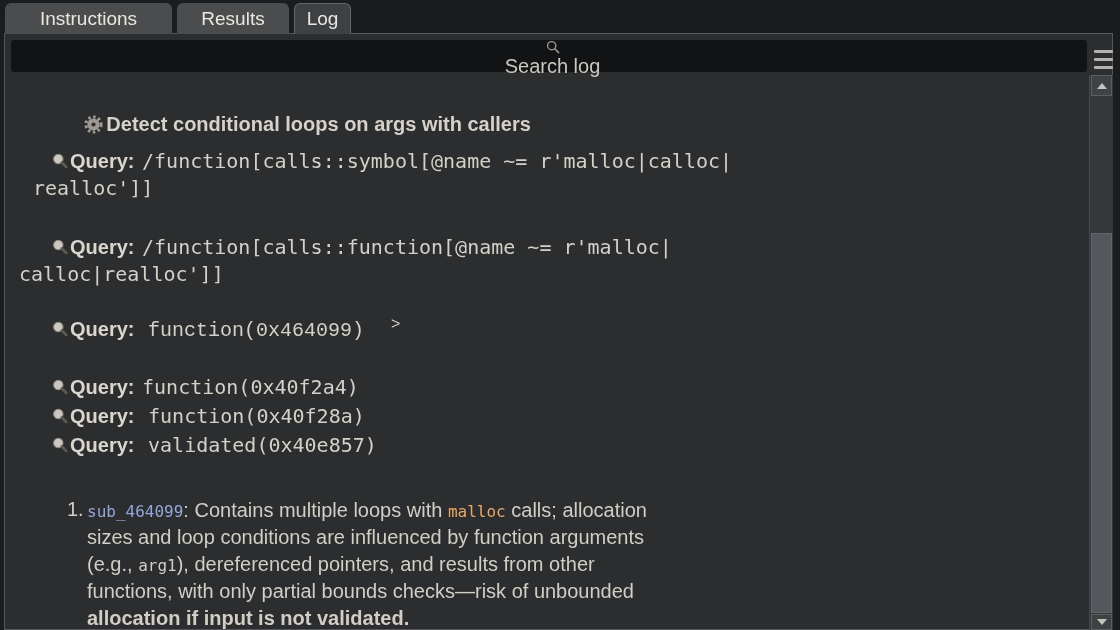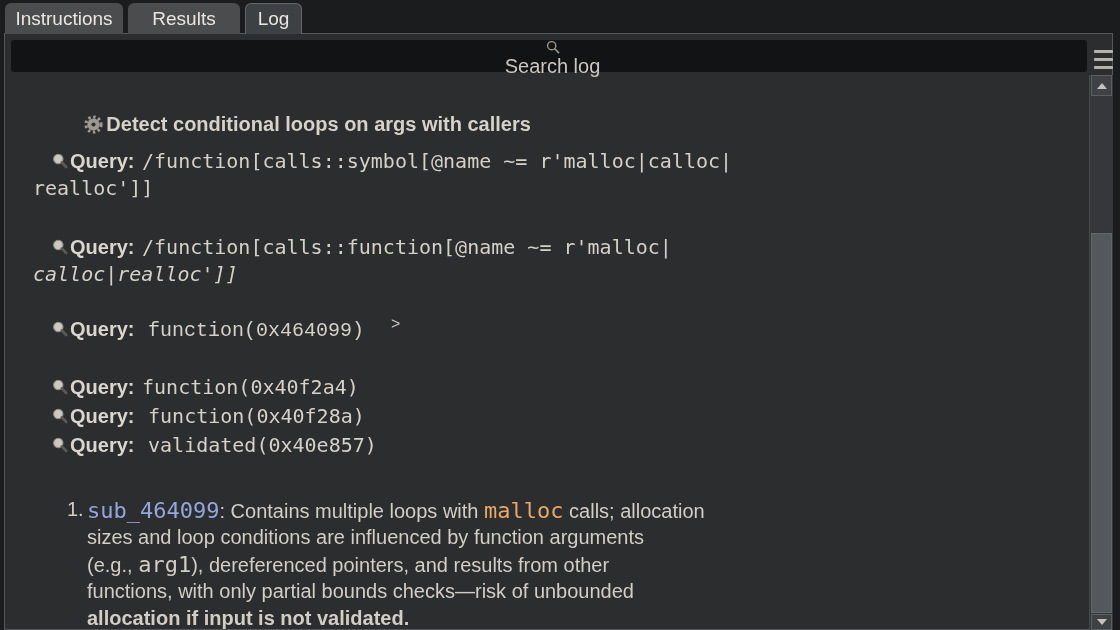--- a/index.html
+++ b/index.html
@@ -32,21 +32,21 @@
   
   .content{position:absolute;left:0;top:41px;width:1083px;height:555px;overflow:hidden;}
   .line{position:absolute;white-space:pre;font-size:20px;line-height:25px;color:#d2cdc5;}
   .line svg.mag{vertical-align:-2px;margin-right:1px;}
   .gear-wrap svg{vertical-align:-3px;margin-right:3px;}
   .hdr-text{color:#d6d1c9;font-weight:700;}
   .q-label{color:#dad5cd;font-weight:700;}
   .q-code{font-family:"DejaVu Sans Mono",monospace;font-size:20px;color:#d5d0c8;margin-left:2px;}
   .expander{position:absolute;font-size:16px;color:#cfcbc4;cursor:pointer;}
   .res-num{position:absolute;font-size:20px;color:#d2cdc5;}
-  .code-plain,.code-blue,.code-orange{font-family:"DejaVu Sans Mono",monospace;font-size:22px;}
+  .code-plain,.code-blue,.code-orange{font-family:"DejaVu Sans Mono",monospace;font-size:16px;}
   .code-blue{color:var(--blue);}
   .code-orange{color:var(--orange);}
 
   
   .scrollbar{position:absolute;left:1084px;top:41px;width:24px;height:555px;
              background:#35373a;border-left:1px solid #46494c;box-sizing:border-box;}
   .sb-btn{position:absolute;left:1px;width:21px;height:21px;background:#3f4245;
           border:1px solid #5c5f62;box-sizing:border-box;display:flex;align-items:center;
           justify-content:center;cursor:pointer;}
   .sb-btn.up{top:0;}
@@ -55,21 +55,21 @@
           border-bottom:6px solid #c6c2bb;}
   .tri-down{width:0;height:0;border-left:5px solid transparent;border-right:5px solid transparent;
             border-top:6px solid #c6c2bb;}
   .sb-thumb{position:absolute;left:1px;top:158px;width:21px;height:380px;background:#54575b;
             border:1px solid #63666a;box-sizing:border-box;cursor:pointer;}
 </style>
 </head>
 <body>
 
 <div class="tabbar">
-    <div class="tab" style="width: 118px;">Instructions</div>
+    <div class="tab" style="width: 167px;">Instructions</div>
     <div class="tab" style="width: 112px;">Results</div>
     <div class="tab selected" style="width: 57px;">Log</div>
   </div>
 
 <div class="panel">
 
   <div class="search">
     <svg width="15" height="15" viewBox="0 0 15 15">
       <circle cx="5.7" cy="5.7" r="4.1" fill="none" stroke="#9b968f" stroke-width="1.4"></circle>
       <line x1="8.8" y1="8.8" x2="12.6" y2="12.6" stroke="#9b968f" stroke-width="1.6" stroke-linecap="round"></line>
@@ -94,21 +94,21 @@
 
   <div class="line" style="top: 101px; left: 26px;"><span class="q-code">realloc']]</span></div>
       <div class="line" style="top: 74px; left: 47px;"><svg class="mag" width="17" height="17" viewBox="0 0 17 17">
           <circle cx="6.3" cy="6" r="4.7" fill="#ccc8c1" stroke="#8e8a83" stroke-width="1.1"></circle>
           <line x1="9.9" y1="9.6" x2="14.2" y2="13.9" stroke="#5d5952" stroke-width="2.8" stroke-linecap="round"></line>
         </svg><b class="q-label">Query:</b> <span class="q-code">/function[calls::symbol[@name ~= r'malloc|calloc|</span></div>
       <div class="line" style="top: 160px; left: 47px;"><svg class="mag" width="17" height="17" viewBox="0 0 17 17">
           <circle cx="6.3" cy="6" r="4.7" fill="#ccc8c1" stroke="#8e8a83" stroke-width="1.1"></circle>
           <line x1="9.9" y1="9.6" x2="14.2" y2="13.9" stroke="#5d5952" stroke-width="2.8" stroke-linecap="round"></line>
         </svg><b class="q-label">Query:</b> <span class="q-code">/function[calls::function[@name ~= r'malloc|</span></div>
-      <div class="line" style="top: 187px; left: 26px; font-style: italic;"><span class="q-code">calloc|realloc']]</span></div>
+      <div class="line" style="top: 187px; left: 12px;"><span class="q-code">calloc|realloc']]</span></div>
       <div class="line" style="top: 242px; left: 47px;"><svg class="mag" width="17" height="17" viewBox="0 0 17 17">
           <circle cx="6.3" cy="6" r="4.7" fill="#ccc8c1" stroke="#8e8a83" stroke-width="1.1"></circle>
           <line x1="9.9" y1="9.6" x2="14.2" y2="13.9" stroke="#5d5952" stroke-width="2.8" stroke-linecap="round"></line>
         </svg><b class="q-label">Query:</b> <span class="q-code" style="margin-left:8px;font-family:Liberation Mono, monospace;">function(0x464099)</span></div>
       <span class="expander" style="top: 240px; left: 386px;">&gt;</span>
       <div class="line" style="top: 300px; left: 47px;"><svg class="mag" width="17" height="17" viewBox="0 0 17 17">
           <circle cx="6.3" cy="6" r="4.7" fill="#ccc8c1" stroke="#8e8a83" stroke-width="1.1"></circle>
           <line x1="9.9" y1="9.6" x2="14.2" y2="13.9" stroke="#5d5952" stroke-width="2.8" stroke-linecap="round"></line>
         </svg><b class="q-label">Query:</b> <span class="q-code" style="">function(0x40f2a4)</span></div>
       <div class="line" style="top: 329px; left: 47px;"><svg class="mag" width="17" height="17" viewBox="0 0 17 17">

